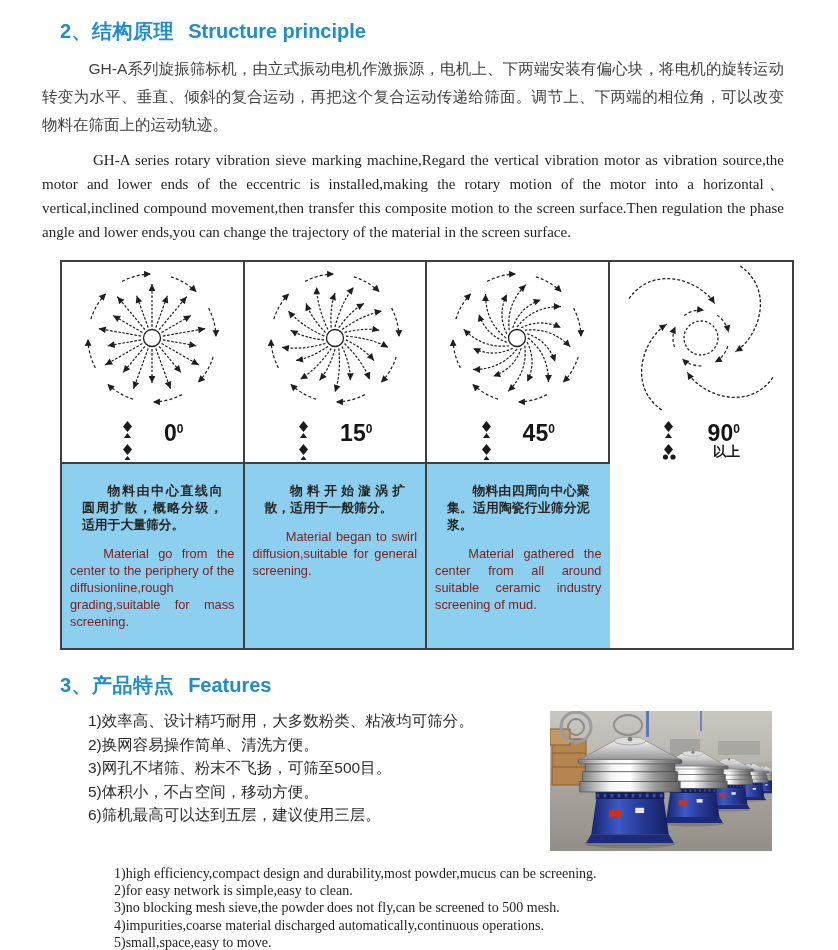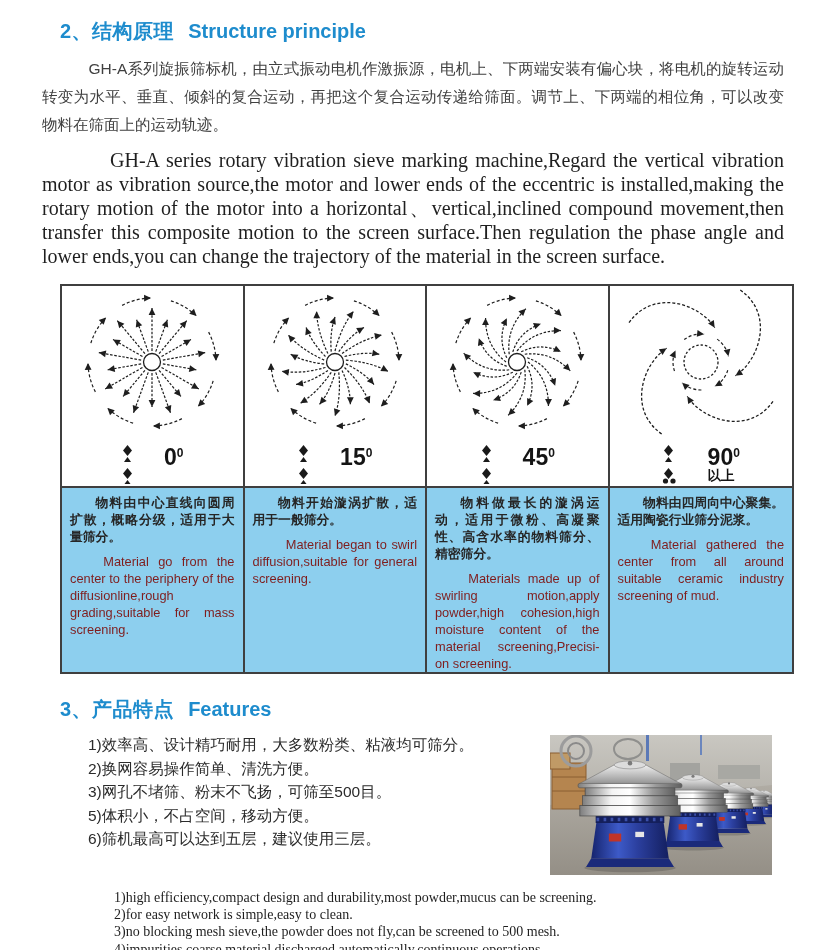--- a/index.html
+++ b/index.html
@@ -13,55 +13,55 @@
     color:#1e8ccd;font-size:20px;font-weight:bold;margin:6px 0 10px 18px;
     letter-spacing:0.5px;
   }
   h2.sec .en{margin-left:14px;letter-spacing:0;}
   .p-zh{
     font-size:15.5px;line-height:28px;text-indent:3em;text-align:justify;
     font-weight:500;color:#404040;margin:0;
   }
   .p-en{
     font-family:"Liberation Serif","DejaVu Serif",serif;
-    font-size:20px;line-height:24px;text-indent:3.4em;text-align:justify;
+    font-size:15px;line-height:24px;text-indent:3.4em;text-align:justify;
     color:#1f1f1f;margin:9px 0 0 0;
   }
   
   .mtable{
     margin:16px 0 0 18px;width:730px;border:2px solid #3f3f3f;
     display:grid;grid-template-columns:repeat(4,1fr);
   }
   .mcell{border-right:2px solid #3f3f3f;box-sizing:border-box;}
   .mcell.last{border-right:none;}
   .mcell.diag{
     height:200px;background:#ffffff;text-align:center;padding-top:2px;
   }
   .mcell.desc{
     height:186px;background:#8dcfee;border-top:2px solid #3f3f3f;
     padding:6px 8px;overflow:hidden;
   }
   .cell-zh{
     font-size:12.8px;font-weight:600;line-height:17px;text-indent:2em;
-    text-align:justify;color:#262626;margin:0;
+    text-align:justify;color:#262626;margin:12px;
   }
   .cell-en{
     font-size:12.8px;font-weight:500;line-height:17px;text-indent:2.6em;
     text-align:justify;color:#7f1d1d;margin:8px 0 0 0;
   }
   .label-row{
     display:flex;justify-content:center;align-items:flex-start;
     gap:30px;margin-top:0px;height:48px;
   }
   .deg{
     font-size:23px;font-weight:bold;color:#141414;line-height:26px;
     text-align:left;
   }
   .deg sup{font-size:12px;vertical-align:8px;}
-  .deg .suffix{display:block;font-size:13.5px;line-height:14px;margin-top:-1px;}
+  .deg .suffix{display:block;font-size:13.5px;line-height:14px;margin-top:-1px;text-align:right;}
   .ecc{margin-top:4px;}
   
   .features-row{display:flex;margin:4px 0 0 46px;}
   .f-list{flex:0 0 420px;}
   .f-item{
     font-size:15.5px;line-height:23.5px;font-weight:400;color:#2b2b2b;
   }
   .photo-wrap{margin-left:42px;margin-top:2px;width:222px;height:140px;}
   .e-list{margin:14px 0 0 72px;}
   .e-item{
@@ -312,24 +312,20 @@
     </div>
 
     <div class="mcell desc">
       <p class="cell-zh">物料由中心直线向圆周扩散，概略分级，适用于大量筛分。</p>
       <p class="cell-en">Material go from the center to the periphery of the diffusionline,rough grading,suitable for mass screening.</p>
     </div>
     <div class="mcell desc">
       <p class="cell-zh">物料开始漩涡扩散，适用于一般筛分。</p>
       <p class="cell-en">Material began to swirl diffusion,suitable for general screening.</p>
     </div>
-    <div class="mcell desc">
-      <p class="cell-zh">物料做最长的漩涡运动，适用于微粉、高凝聚性、高含水率的物料筛分、精密筛分。</p>
-      <p class="cell-en">Materials made up of swirling motion,apply powder,high cohesion,high moisture content of the material screening,Precisi-on screening.</p>
-    </div>
     <div class="mcell desc last">
       <p class="cell-zh">物料由四周向中心聚集。适用陶瓷行业筛分泥浆。</p>
       <p class="cell-en">Material gathered the center from all around suitable ceramic industry screening of mud.</p>
     </div>
   </div>
 
   <h2 class="sec" style="margin-top:22px;">
     <span class="zh">3、产品特点</span><span class="en">Features</span>
   </h2>
 

